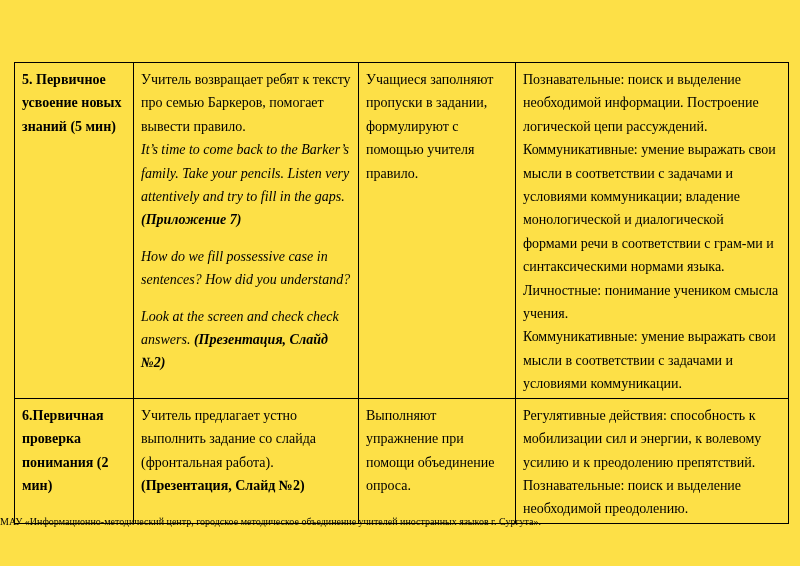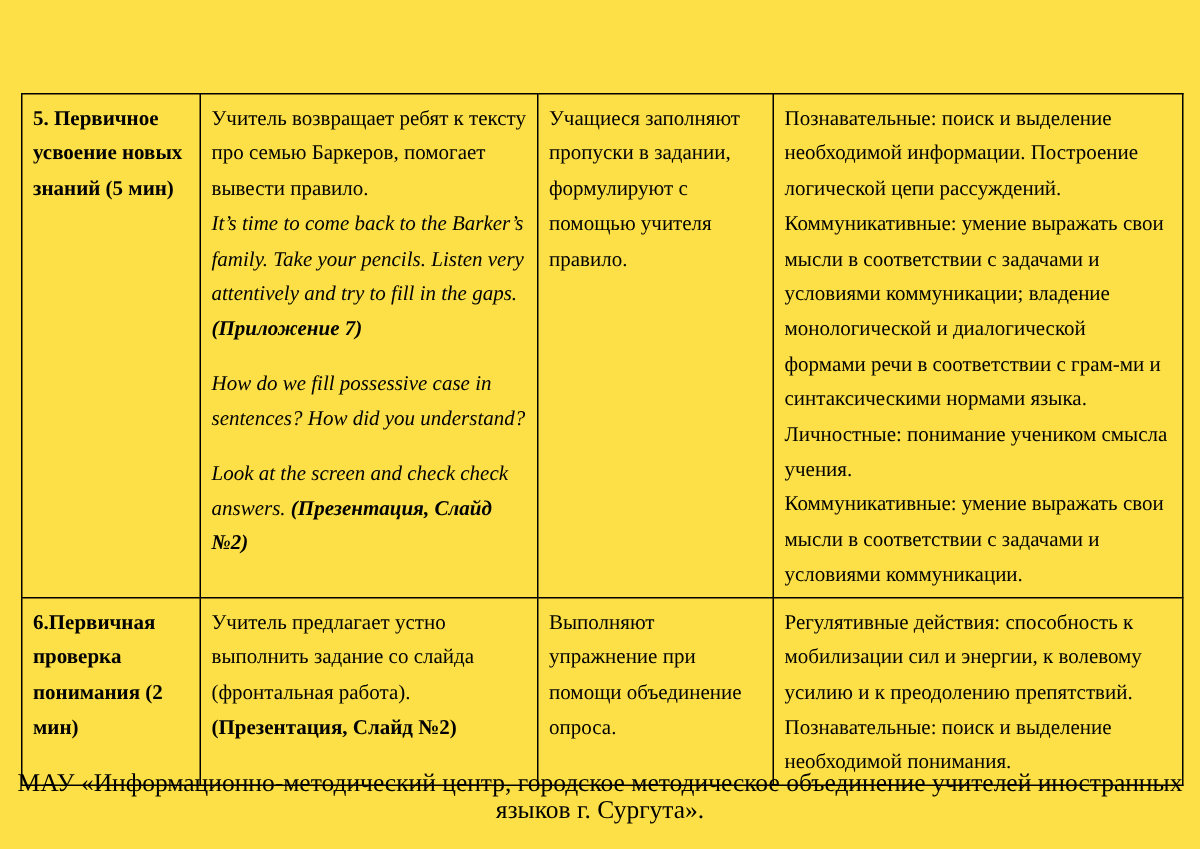--- a/index.html
+++ b/index.html
@@ -38,22 +38,21 @@
   }
   table.lesson-table p.spacer {
     height: 13px;
     line-height: 13px;
   }
   .footer {
     position: absolute;
     left: 0;
     top: 513px;
     width: 800px;
-    text-align: center;
-    font-size: 17px;
+    font-size: 10px;
     line-height: 18px;
     color: #000000;
   }
 </style>
 </head>
 <body>
 
 <div class="page">
   <table class="lesson-table">
     <colgroup>
@@ -91,19 +90,19 @@
           </td>
           <td>
             <p><span>Учитель предлагает устно выполнить задание со слайда (фронтальная работа).</span></p>
             <p><span style="font-weight: bold;">(Презентация, Слайд №2)</span></p>
           </td>
           <td>
             <p><span>Выполняют упражнение при помощи объединение опроса.</span></p>
           </td>
           <td>
             <p><span>Регулятивные действия: способность к мобилизации сил и энергии, к волевому усилию и к преодолению препятствий.</span></p>
-            <p><span>Познавательные: поиск и выделение необходимой понимания.</span></p>
+            <p><span>Познавательные: поиск и выделение необходимой преодолению.</span></p>
           </td>
         </tr>
       </tbody>
   </table>
   <div class="footer">МАУ «Информационно-методический центр, городское методическое объединение учителей иностранных языков г. Сургута».</div>
 </div>
 
 </body></html>

